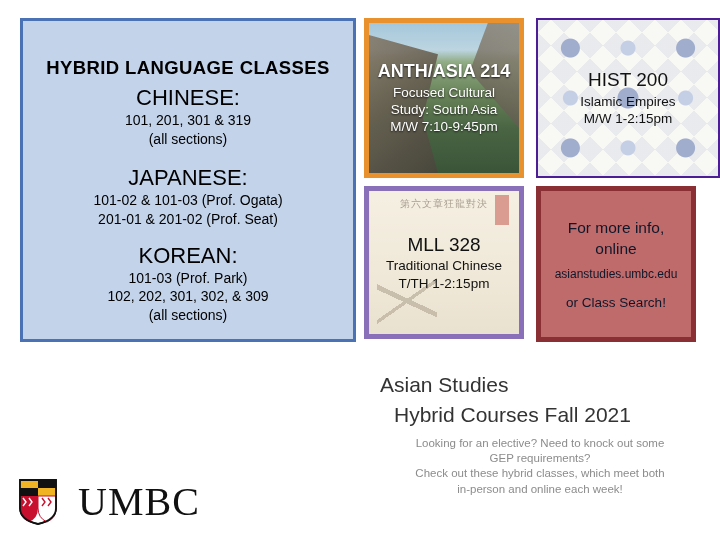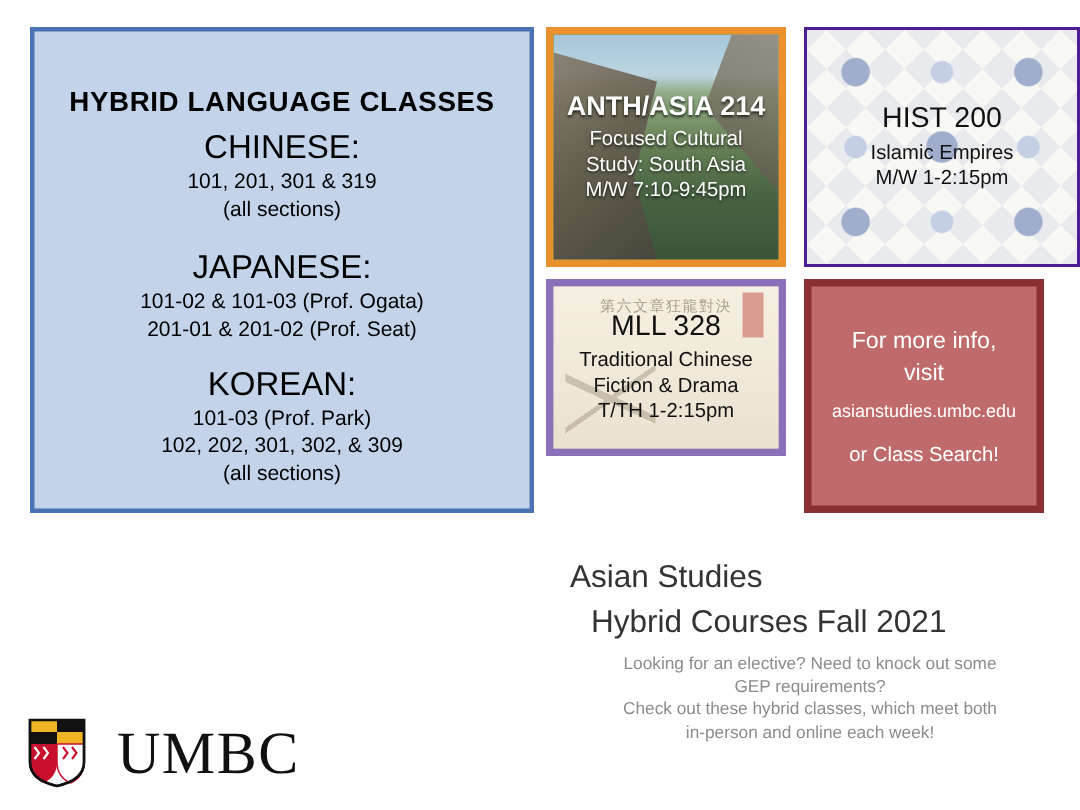--- a/index.html
+++ b/index.html
@@ -172,21 +172,21 @@
   #card-hist .card-code {
     font-size: 19px;
     color: #111;
   }
 
   
   #card-mll {
     left: 364px;
     top: 186px;
     width: 160px;
-    height: 118px;
+    height: 153px;
     border: 5px solid #8a70b8;
     background: #efe8d8;
   }
   #card-mll .paper {
     position: absolute;
     inset: 0;
     background:
       linear-gradient(90deg, rgba(120,100,70,.10) 0 1px, transparent 1px 14px),
       linear-gradient(180deg, #f3ecdc 0%, #e8dfc9 60%, #ded3ba 100%);
   }
@@ -229,21 +229,21 @@
   }
 
   
   #card-info {
     left: 536px;
     top: 186px;
     width: 160px;
     height: 156px;
     border: 5px solid #8a2f33;
     background: #c06b6b;
-    color: #ffffff;
+    color: #0f172a;
   }
   #card-info .info-text {
     position: absolute;
     left: 0;
     right: 0;
     top: 50%;
     transform: translateY(-50%);
   }
   #card-info .info-line1 {
     font-size: 15.5px;
@@ -363,31 +363,30 @@
 <div class="card" id="card-mll">
   <div class="card-inner">
     <div class="paper"></div>
     <div class="glyphs">第六文章狂龍對決</div>
     <div class="redmark"></div>
     <div class="branch"></div>
     <div class="wash"></div>
     <div class="card-text">
       <div class="card-code">MLL 328</div>
       <div class="card-sub">Traditional Chinese</div>
-      <div class="card-sub">Fiction &amp; Drama</div>
       <div class="card-sub">T/TH 1-2:15pm</div>
     </div>
   </div>
 </div>
 
 <div class="card" id="card-info">
   <div class="card-inner">
     <div class="info-text">
       <div class="info-line1">For more info,</div>
-      <div class="info-line1" style="margin-top:-6px">visit</div>
+      <div class="info-line1" style="margin-top:-6px">online</div>
       <div class="info-url">asianstudies.umbc.edu</div>
       <div class="info-line2">or Class Search!</div>
     </div>
   </div>
 </div>
 
 <div id="headline">
   <div class="h-line">Asian Studies</div>
   <div class="h-line second">Hybrid Courses Fall 2021</div>
 </div>

